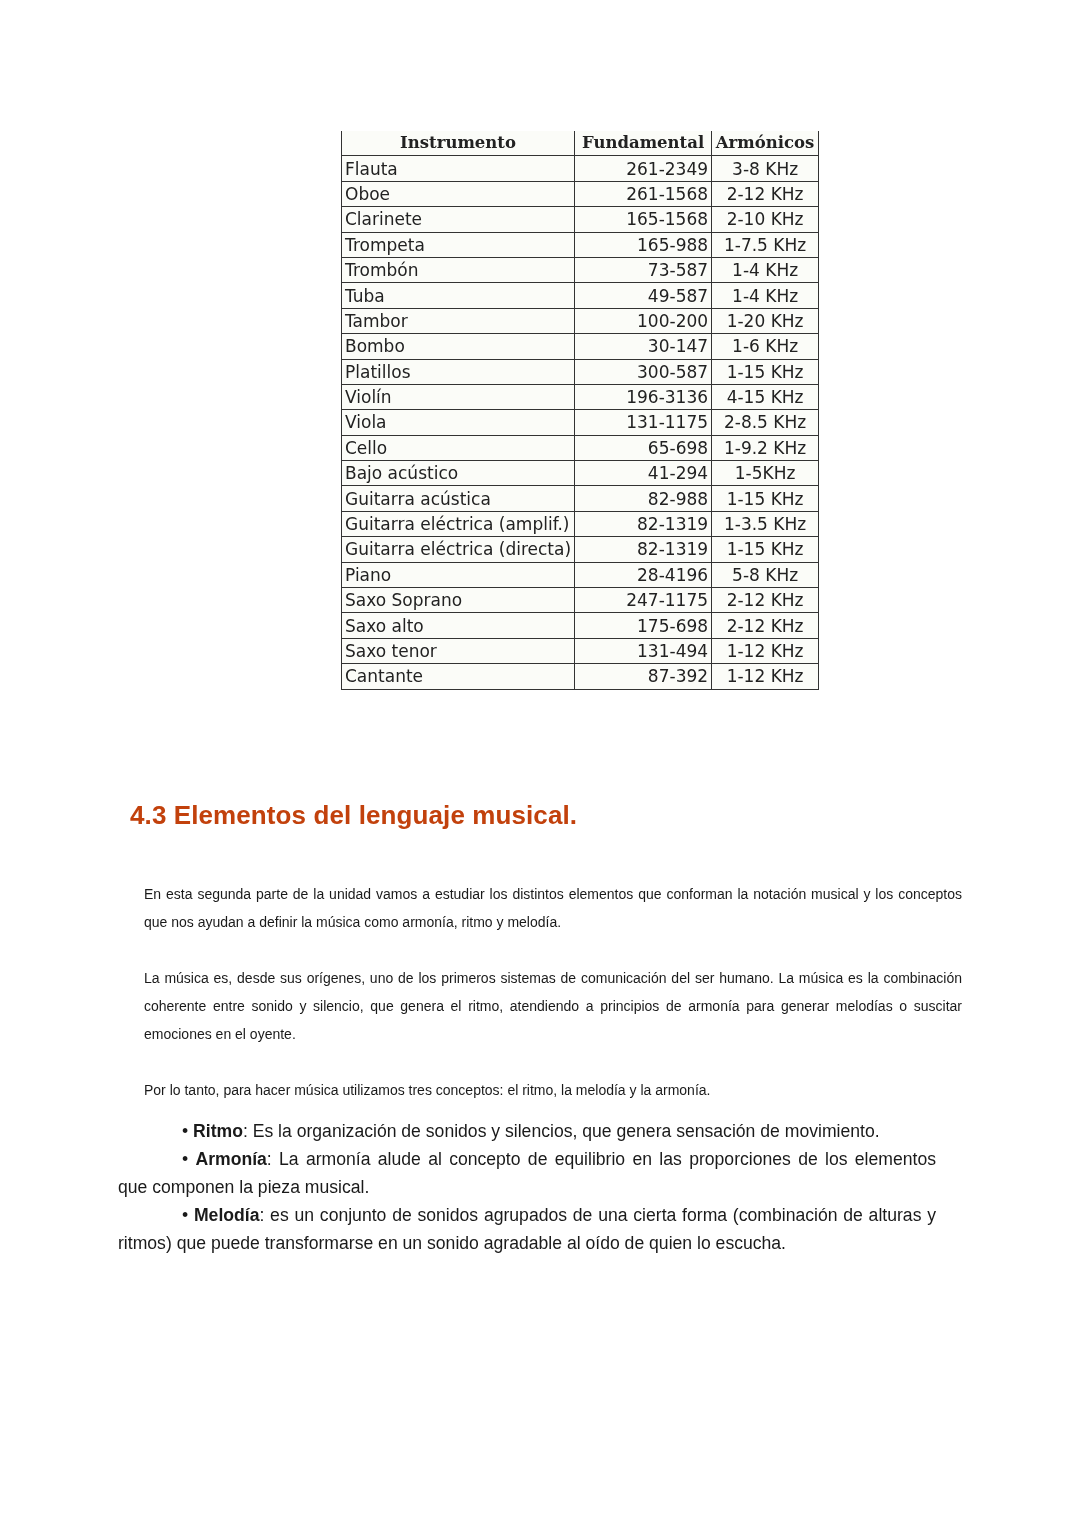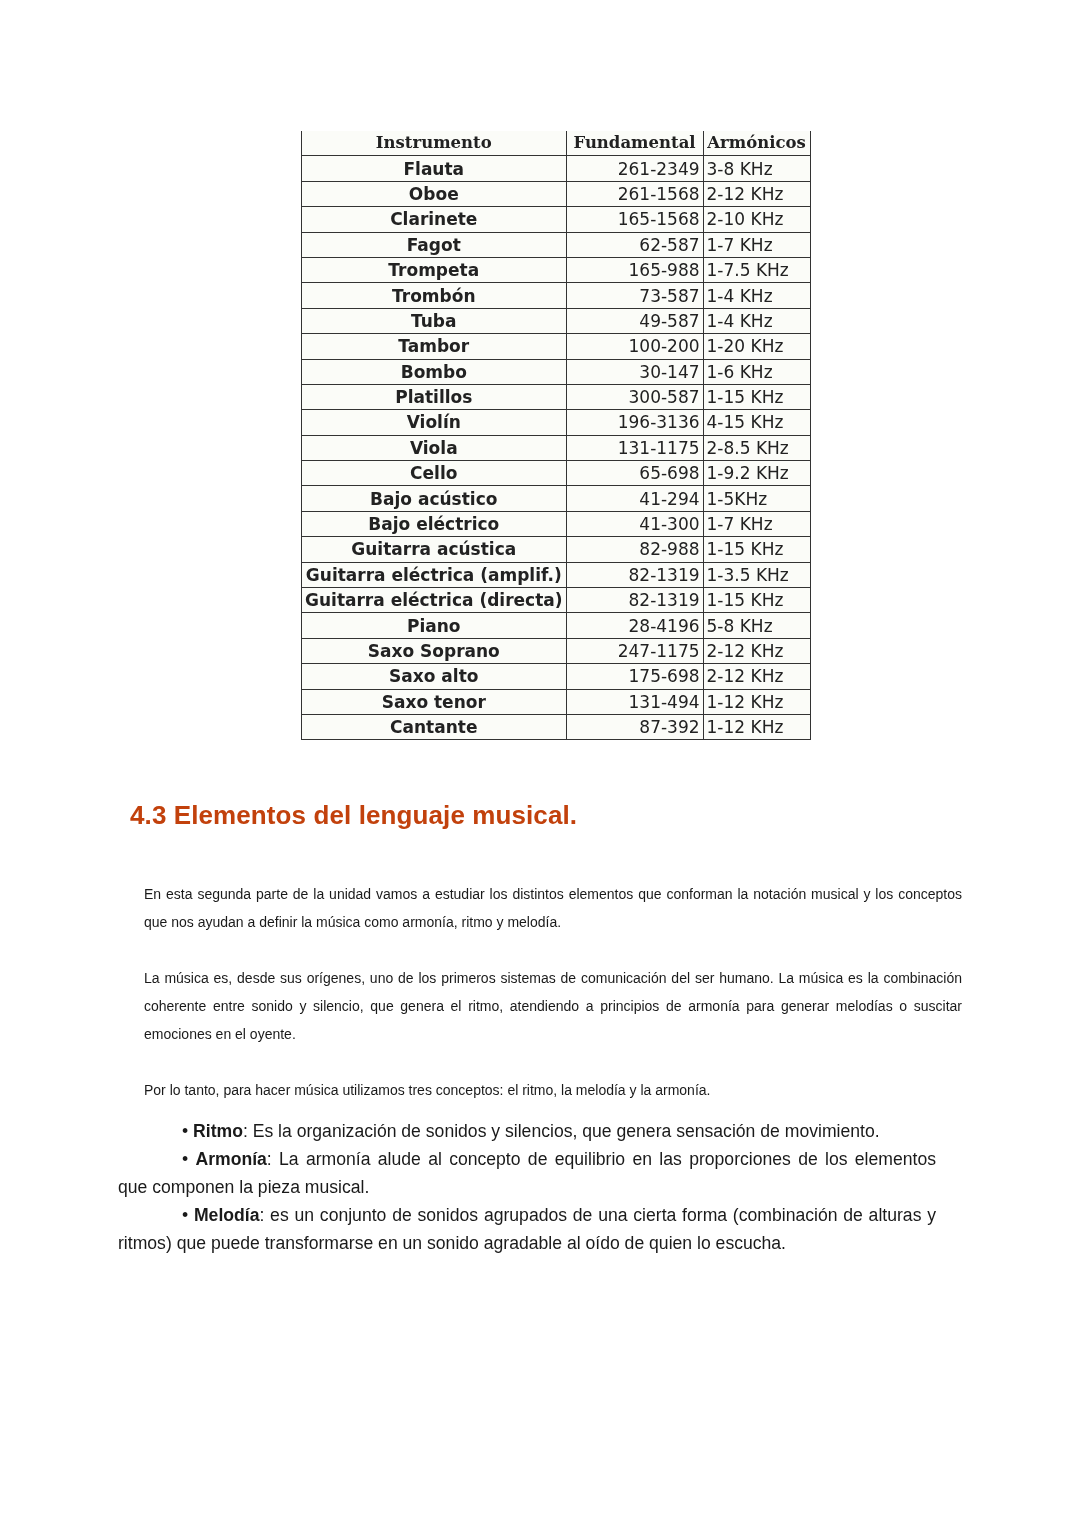--- a/index.html
+++ b/index.html
@@ -1,26 +1,26 @@
 <!DOCTYPE html>
 <html><head>
 <meta charset="utf-8">
 <style>
   html, body { margin: 0; padding: 0; background: #ffffff; }
   body { width: 1080px; height: 1527px; position: relative; overflow: hidden;
          font-family: "Liberation Sans", sans-serif; color: #111; }
 
   .table-wrap { position: absolute; left: 301px; top: 131px; }
   table.freq { border-collapse: collapse; background: #fbfcf8;
-               font-family: "DejaVu Sans", sans-serif; font-size: 17px; color: #222; }
+               font-family: "DejaVu Sans", sans-serif; font-size: 17px; color: #222; margin-left: 40px; }
   table.freq th, table.freq td { border: 1.5px solid #333; height: 24.4px; padding: 0 3px; line-height: 24px; white-space: nowrap; }
   table.freq th { font-family: "DejaVu Serif", serif; font-weight: bold; font-size: 16.5px; color: #222; border-top: none; }
-  table.freq td.c1 { text-align: center; width: 222px; font-weight: bold; }
+  table.freq td.c1 { text-align: left; width: 222px; }
   table.freq td.c2 { text-align: right; width: 130px; }
-  table.freq td.c3 { width: 100px; }
+  table.freq td.c3 { text-align: center; width: 100px; }
 
   .heading { position: absolute; left: 130px; top: 800px; margin: 0;
              font-family: "Liberation Sans", sans-serif; font-weight: bold; font-size: 26px; color: #c2410c; letter-spacing: 0.1px; }
 
   .para { position: absolute; left: 130px; width: 818px; margin: 14px;
           font-family: "Liberation Sans", sans-serif; font-size: 14px; line-height: 28px;
           text-align: justify; color: #1a1a1a; }
   .p1 { top: 866px; }
   .p2 { top: 950px; }
   .p3 { top: 1062px; }
@@ -50,25 +50,20 @@
         </tr>
         <tr>
           <td class="c1">Oboe</td>
           <td class="c2">261-1568</td>
           <td class="c3">2-12 KHz</td>
         </tr>
         <tr>
           <td class="c1">Clarinete</td>
           <td class="c2">165-1568</td>
           <td class="c3">2-10 KHz</td>
-        </tr>
-        <tr>
-          <td class="c1">Fagot</td>
-          <td class="c2">62-587</td>
-          <td class="c3">1-7 KHz</td>
         </tr>
         <tr>
           <td class="c1">Trompeta</td>
           <td class="c2">165-988</td>
           <td class="c3">1-7.5 KHz</td>
         </tr>
         <tr>
           <td class="c1">Trombón</td>
           <td class="c2">73-587</td>
           <td class="c3">1-4 KHz</td>
@@ -105,25 +100,20 @@
         </tr>
         <tr>
           <td class="c1">Cello</td>
           <td class="c2">65-698</td>
           <td class="c3">1-9.2 KHz</td>
         </tr>
         <tr>
           <td class="c1">Bajo acústico</td>
           <td class="c2">41-294</td>
           <td class="c3">1-5KHz</td>
-        </tr>
-        <tr>
-          <td class="c1">Bajo eléctrico</td>
-          <td class="c2">41-300</td>
-          <td class="c3">1-7 KHz</td>
         </tr>
         <tr>
           <td class="c1">Guitarra acústica</td>
           <td class="c2">82-988</td>
           <td class="c3">1-15 KHz</td>
         </tr>
         <tr>
           <td class="c1">Guitarra eléctrica (amplif.)</td>
           <td class="c2">82-1319</td>
           <td class="c3">1-3.5 KHz</td>

